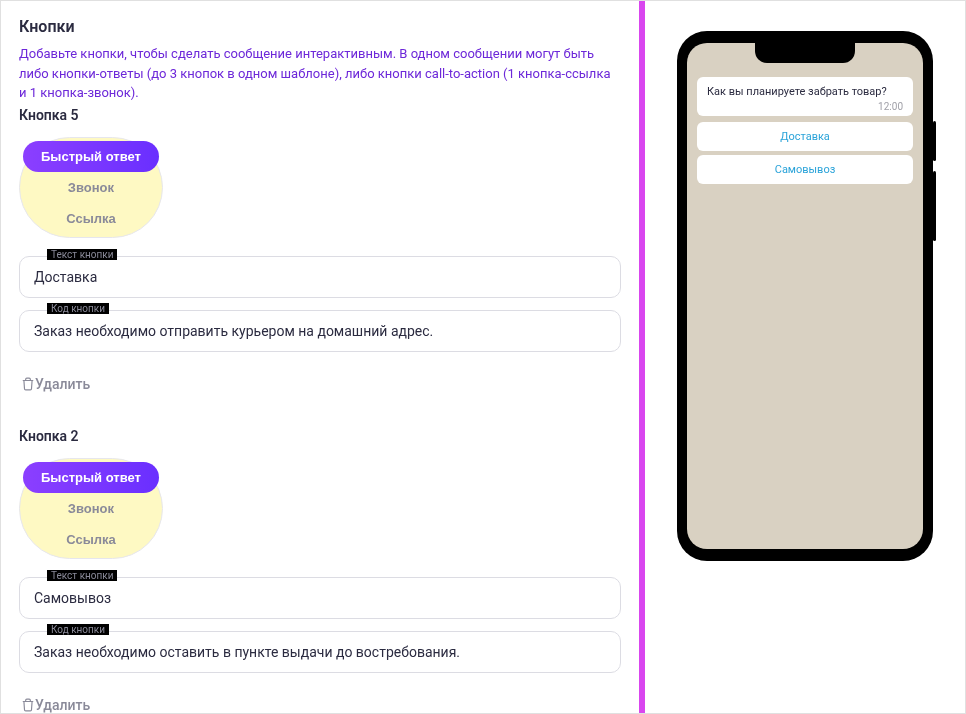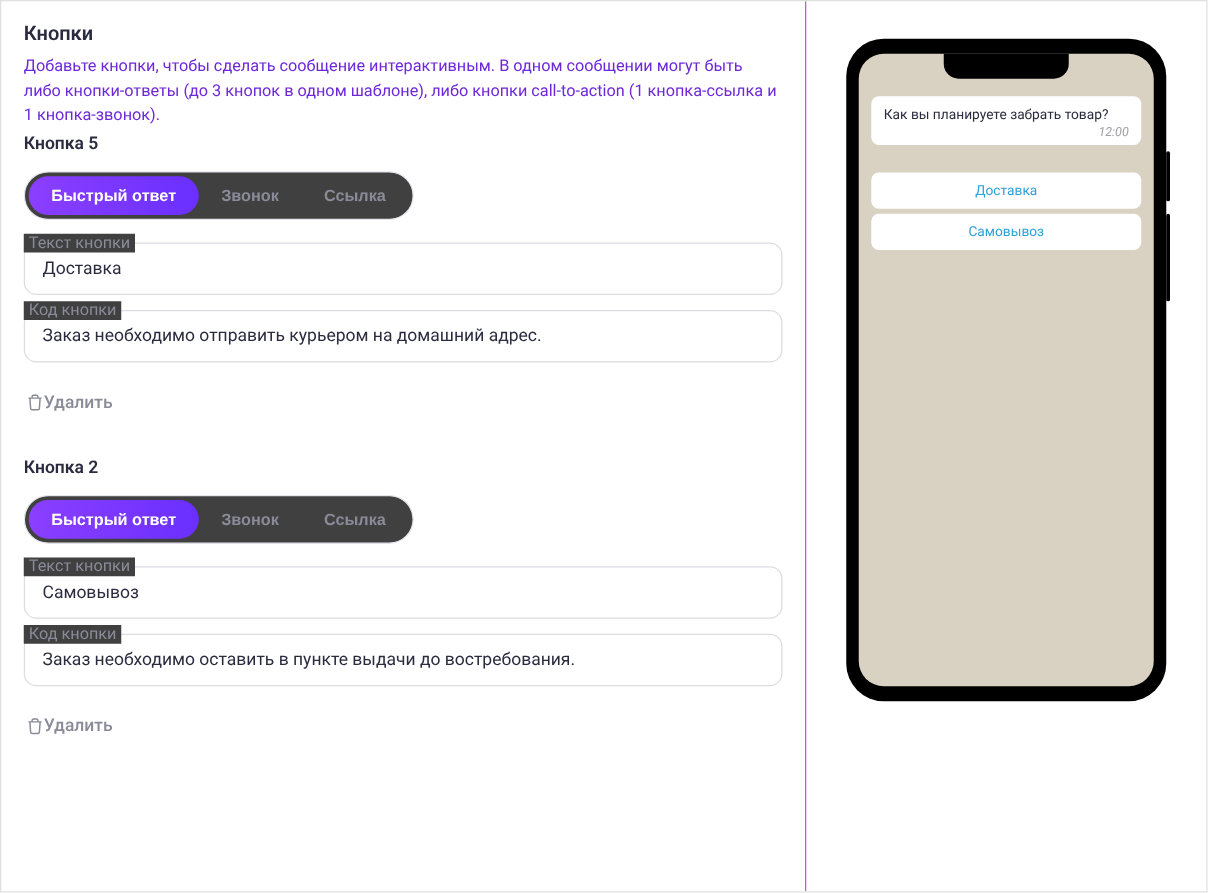--- a/index.html
+++ b/index.html
@@ -7,21 +7,21 @@
   font-family: -apple-system, BlinkMacSystemFont, "Segoe UI", Roboto, Arial, sans-serif;
   background: #fff;
   display: flex;
   width: 966px;
   height: 714px;
   border: 1px solid #e0e0e0;
 }
 .left-panel {
   width: 644px;
   padding: 16px 18px;
-  border-right: 1px solid #d946ef;
+  border-right: 6px solid #d946ef;
   overflow-y: auto;
 }
 .right-panel {
   flex: 1;
   padding: 30px 20px;
   display: flex;
   justify-content: center;
   align-items: flex-start;
 }
 .section-title {
@@ -37,25 +37,26 @@
   margin-bottom: 4px;
 }
 .button-block-title {
   font-size: 14px;
   font-weight: 600;
   color: #2b2b40;
   margin-bottom: 14px;
 }
 .seg-group {
   display: inline-flex;
-  background: #404040;
+  background: #fef9c3;
   border: 1px solid #e6e6ed;
   border-radius: 999px;
   padding: 3px;
   margin-bottom: 18px;
+  flex-direction: column;
 }
 .seg-item {
   padding: 8px 18px;
   font-size: 13px;
   font-weight: 600;
   color: #8a8a99;
   border-radius: 999px;
   cursor: pointer;
   background: transparent;
   border: none;
@@ -64,24 +65,24 @@
   background: linear-gradient(90deg, #8b3fff 0%, #6a2fff 100%);
   color: #fff;
 }
 .field-wrap {
   position: relative;
   margin-bottom: 12px;
 }
 .field-label {
   position: absolute;
   top: -7px;
-  left: 0;
-  background: #404040;
+  left: 28px;
+  background: #000000;
   padding: 0 4px;
-  font-size: 13px;
+  font-size: 10px;
   color: #8a8a99;
 }
 .field-input {
   width: 100%;
   padding: 12px 14px;
   font-size: 14px;
   color: #2b2b40;
   border: 1px solid #dcdce3;
   border-radius: 10px;
   outline: none;
@@ -139,33 +140,32 @@
   width: 100px;
   height: 20px;
   background: #000;
   border-bottom-left-radius: 12px;
   border-bottom-right-radius: 12px;
 }
 .chat-bubble {
   background: #fff;
   border-radius: 6px;
   padding: 8px 10px 4px;
-  margin-bottom: 22px;
+  margin-bottom: 6px;
 }
 .chat-text {
   font-size: 11px;
   color: #2b2b40;
   line-height: 1.3;
 }
 .chat-time {
   text-align: right;
   font-size: 10px;
   color: #a0a0a8;
   margin-top: 2px;
-  font-style: italic;
 }
 .chat-btn {
   background: #fff;
   border-radius: 6px;
   padding: 8px;
   text-align: center;
   font-size: 11px;
   color: #2aa3d9;
   margin-bottom: 4px;
   cursor: pointer;

